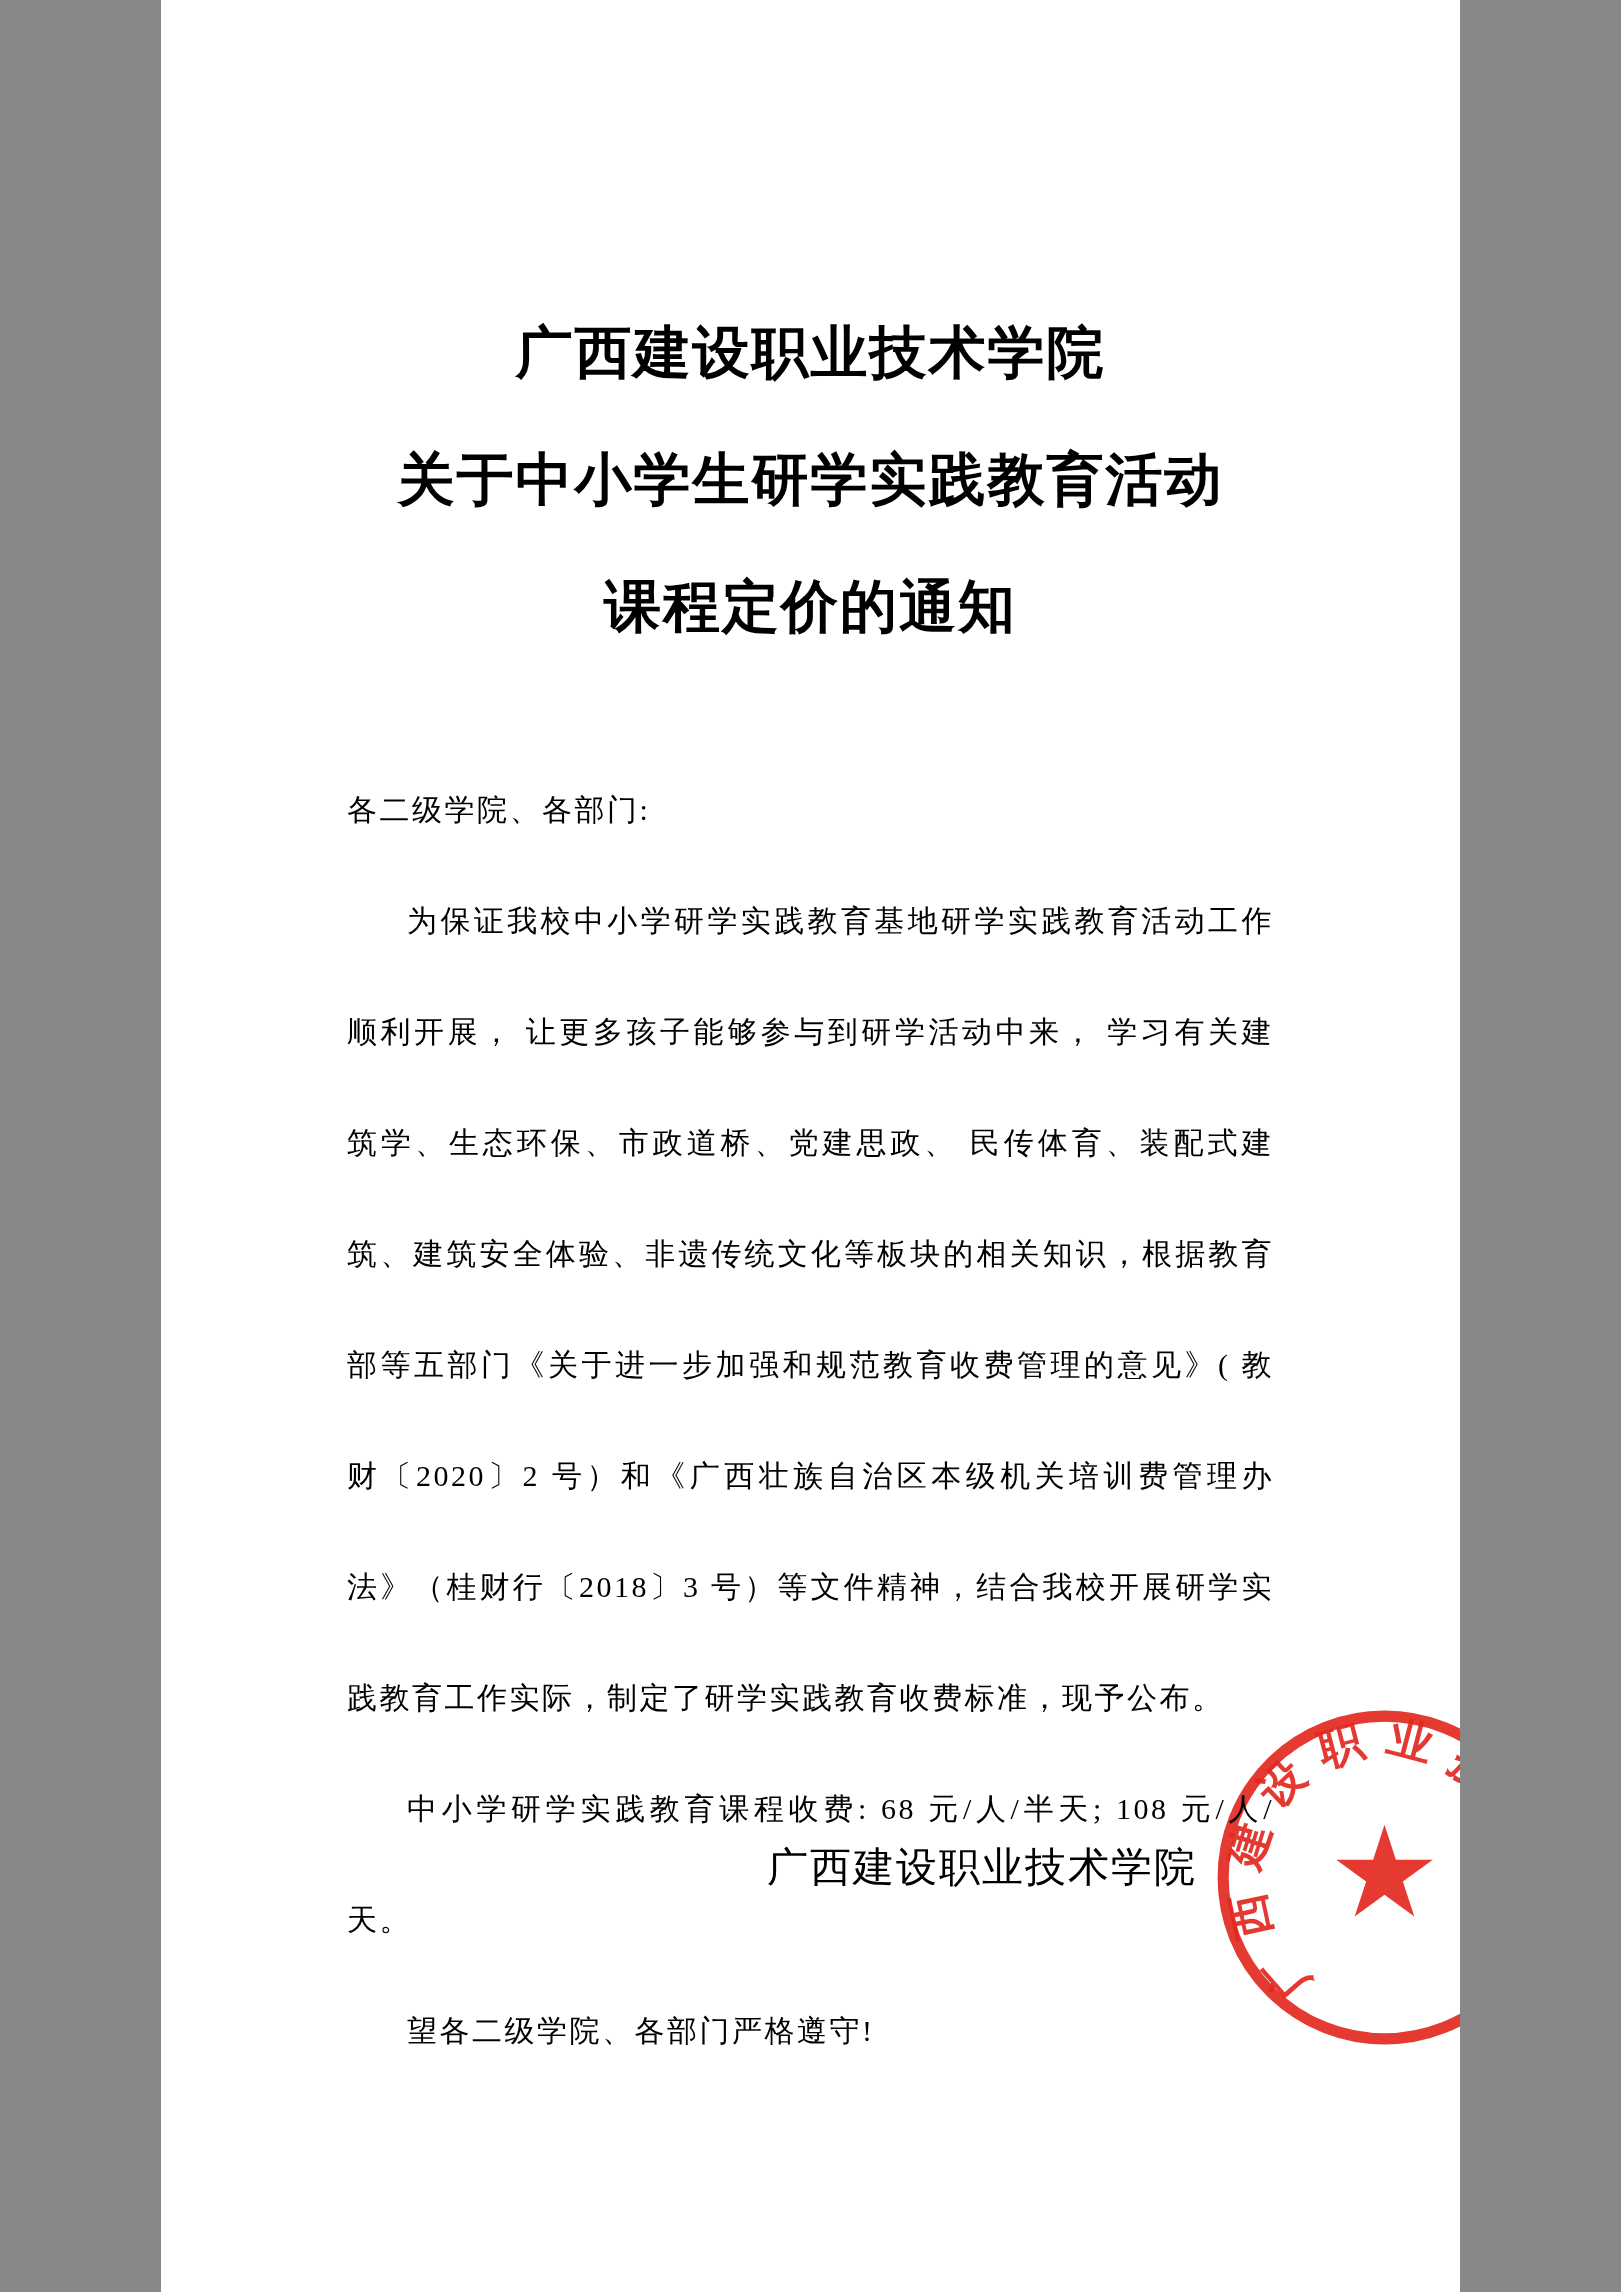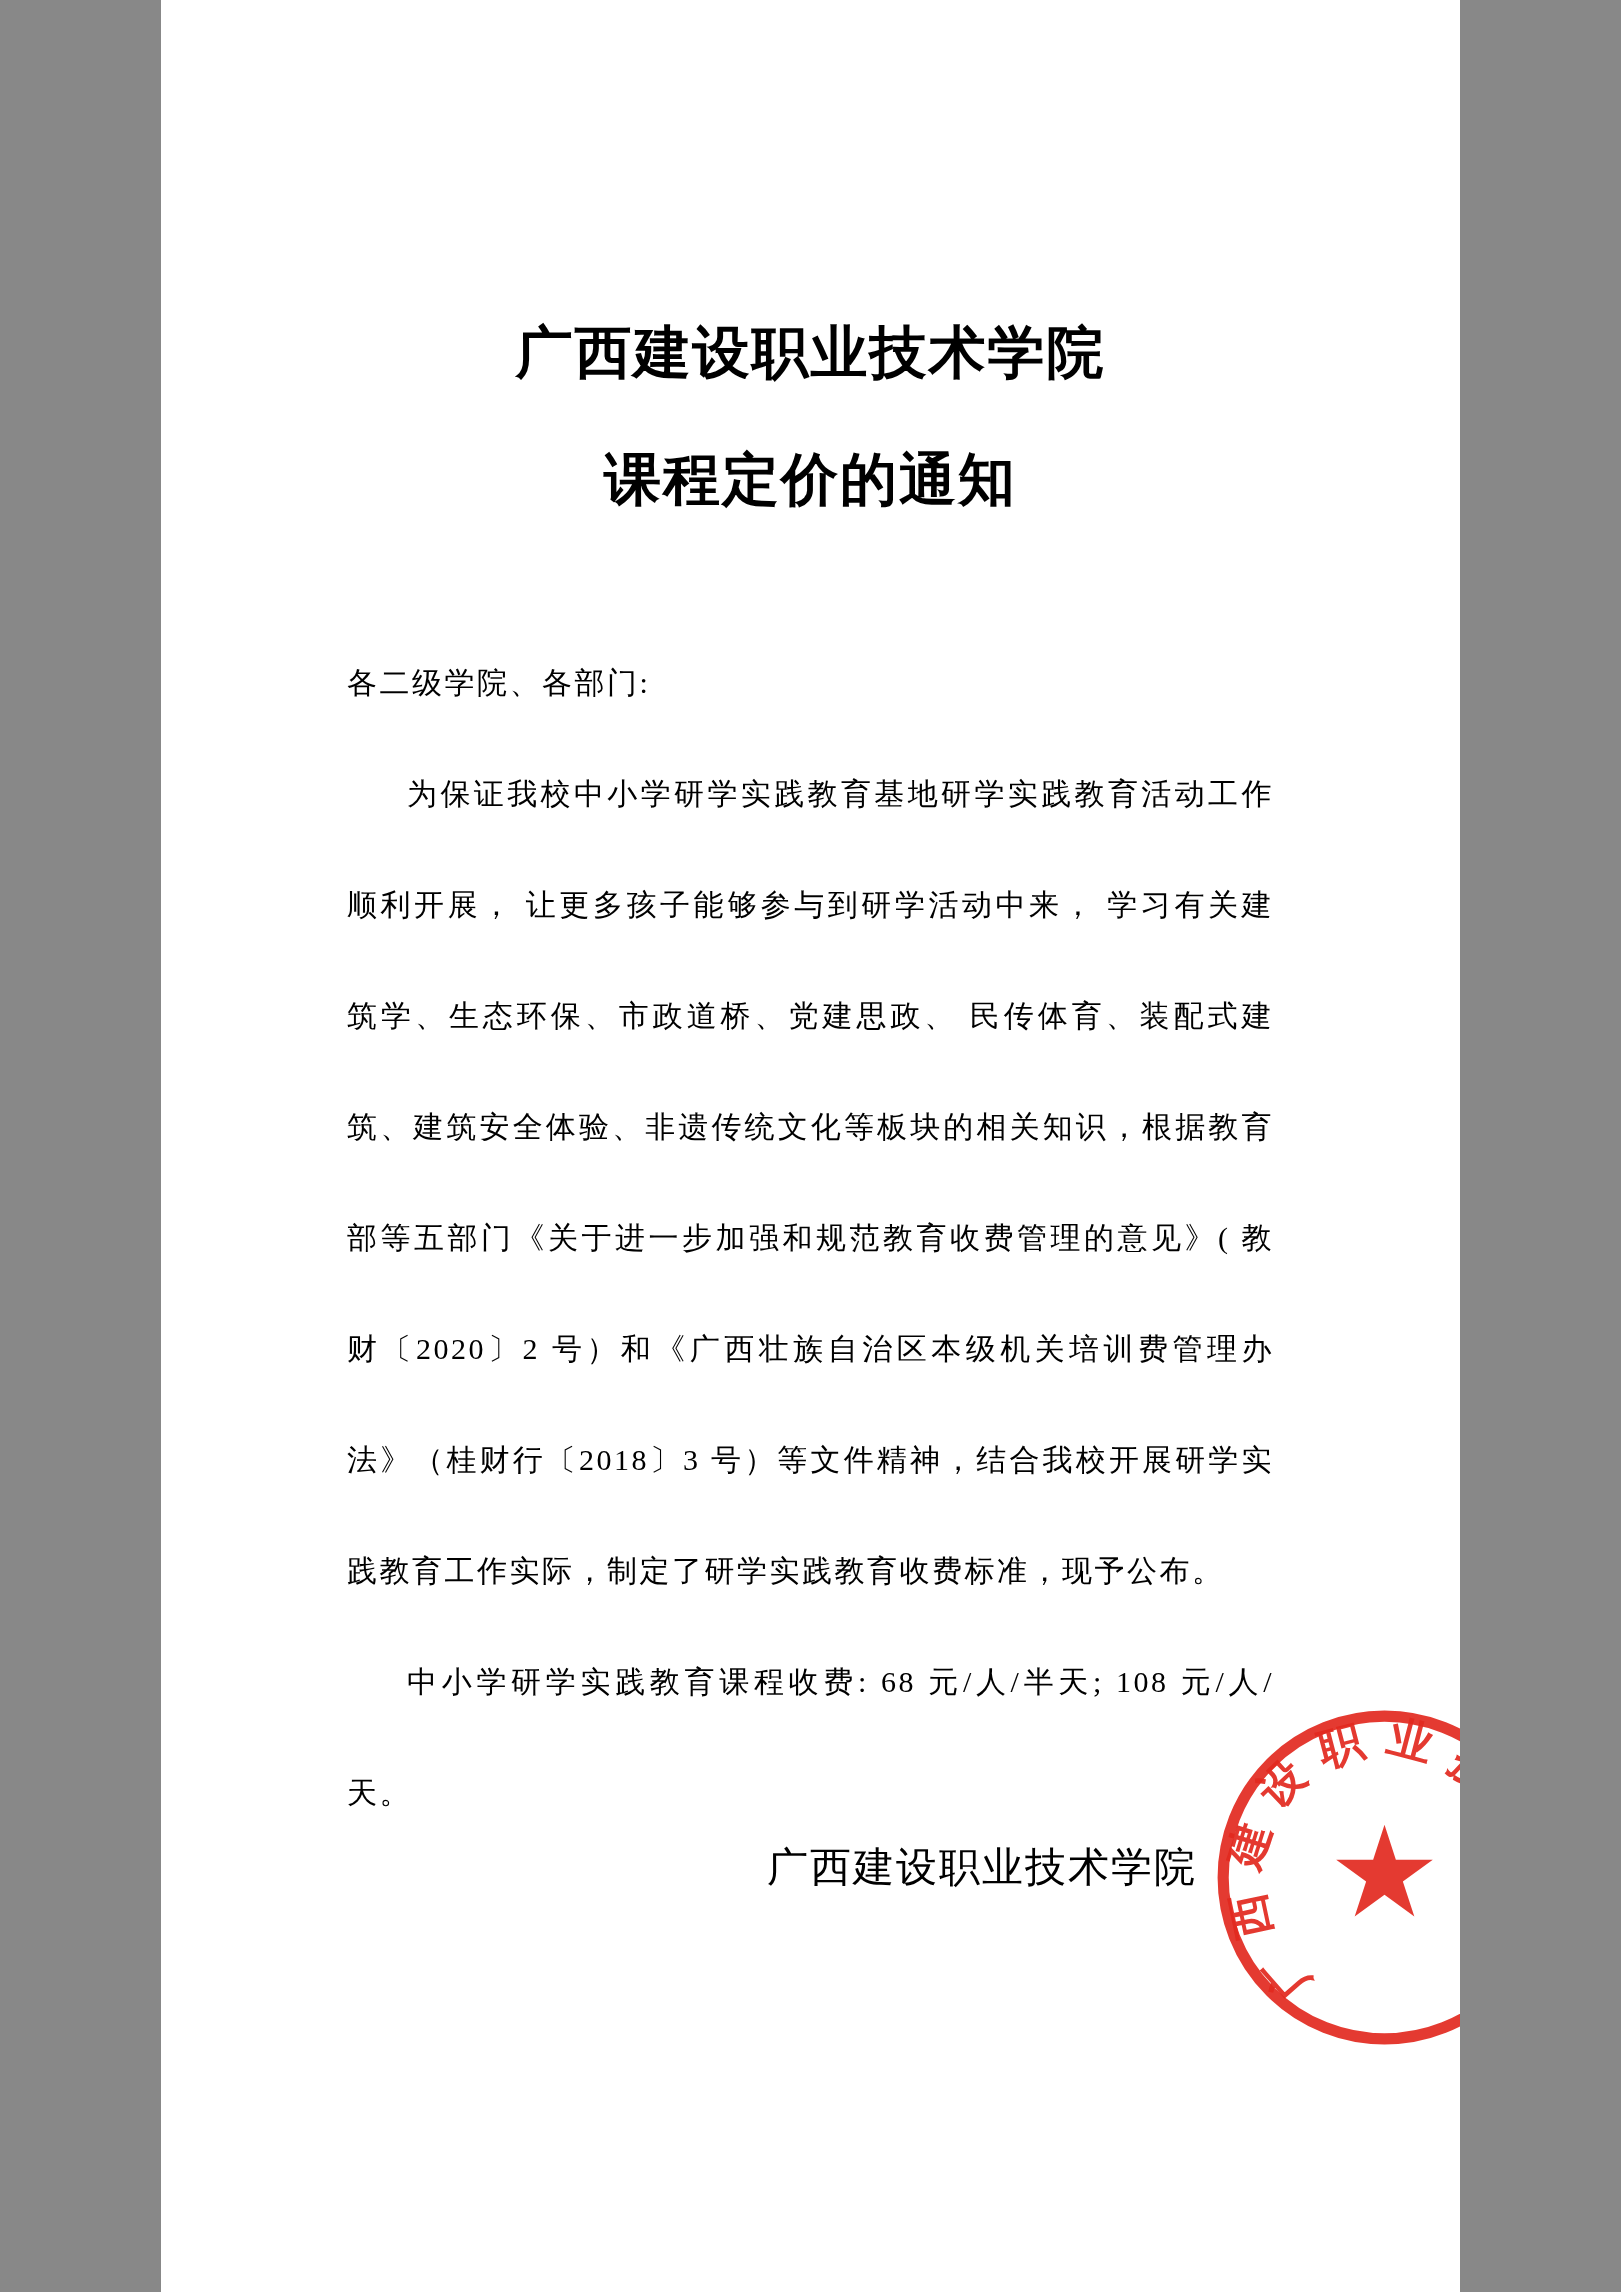--- a/index.html
+++ b/index.html
@@ -72,27 +72,29 @@
     letter-spacing: 18px;
   }
 </style>
 </head>
 <body>
 
 <div class="page">
 
   <div class="title-block">
     <div class="title-line">广西建设职业技术学院</div>
+    <div class="title-line">关于中小学生研学实践教育活动</div>
     <div class="title-line">课程定价的通知</div>
   </div>
 
   <div class="content">
     <div class="salutation">各二级学院、各部门:</div>
     <p>为保证我校中小学研学实践教育基地研学实践教育活动工作顺利开展， 让更多孩子能够参与到研学活动中来， 学习有关建筑学、生态环保、市政道桥、党建思政、 民传体育、装配式建筑、建筑安全体验、非遗传统文化等板块的相关知识，根据教育部等五部门《关于进一步加强和规范教育收费管理的意见》( 教财〔2020〕2 号）和《广西壮族自治区本级机关培训费管理办法》（桂财行〔2018〕3 号）等文件精神，结合我校开展研学实践教育工作实际，制定了研学实践教育收费标准，现予公布。</p>
     <p>中小学研学实践教育课程收费: 68 元/人/半天; 108 元/人/天。</p>
+    <p>望各二级学院、各部门严格遵守!</p>
   </div>
 
   <div class="signature-block">
     <div class="signature-org">广西建设职业技术学院</div>
   </div>
 
   <div class="seal">
     <svg viewBox="0 0 340 340" xmlns="http://www.w3.org/2000/svg">
       <circle cx="170" cy="170" r="159" fill="none" stroke="#e2291f" stroke-width="11" opacity="0.92"></circle>
       <polygon fill="#e2291f" opacity="0.92" points="170,118 181.2,152.6 217.6,152.5 188.1,173.9 199.4,208.5 170,187 140.6,208.5 151.9,173.9 122.4,152.5 158.8,152.6"></polygon>

